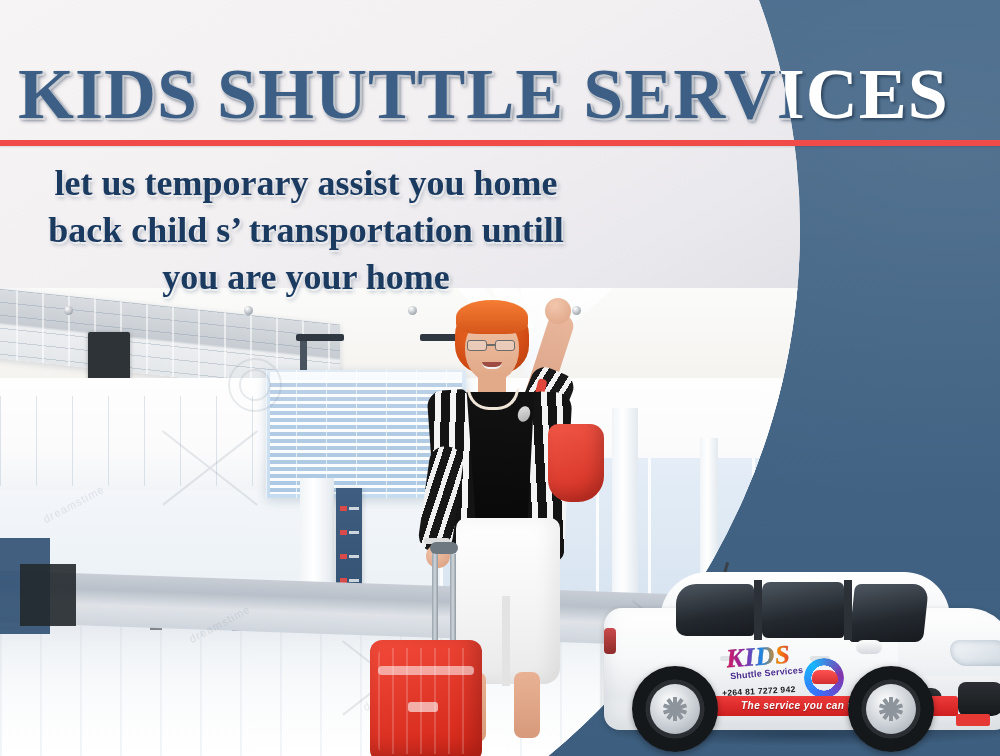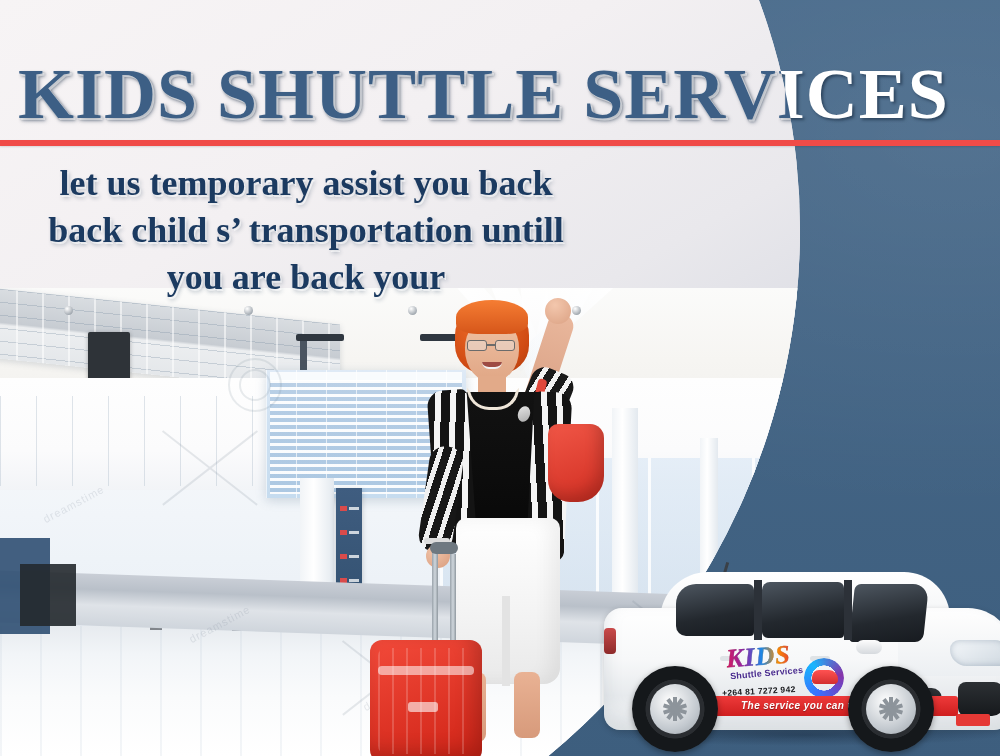--- a/index.html
+++ b/index.html
@@ -417,18 +417,18 @@
   <div class="title-wrap">
     <div class="title title-overlay">KIDS SHUTTLE SERVICES</div>
     <div class="title-mask mask-right">
       <div class="title title-base">KIDS SHUTTLE SERVICES</div>
     </div>
   </div>
 
   <div class="red-rule"></div>
 
   <div class="subtitle">
-    <div>let us temporary assist you back</div>
+    <div>let us temporary assist you home</div>
     <div>back child s’ transportation untill</div>
-    <div>you are back your</div>
+    <div>you are your home</div>
   </div>
 
 </div>
 
 </body></html>

